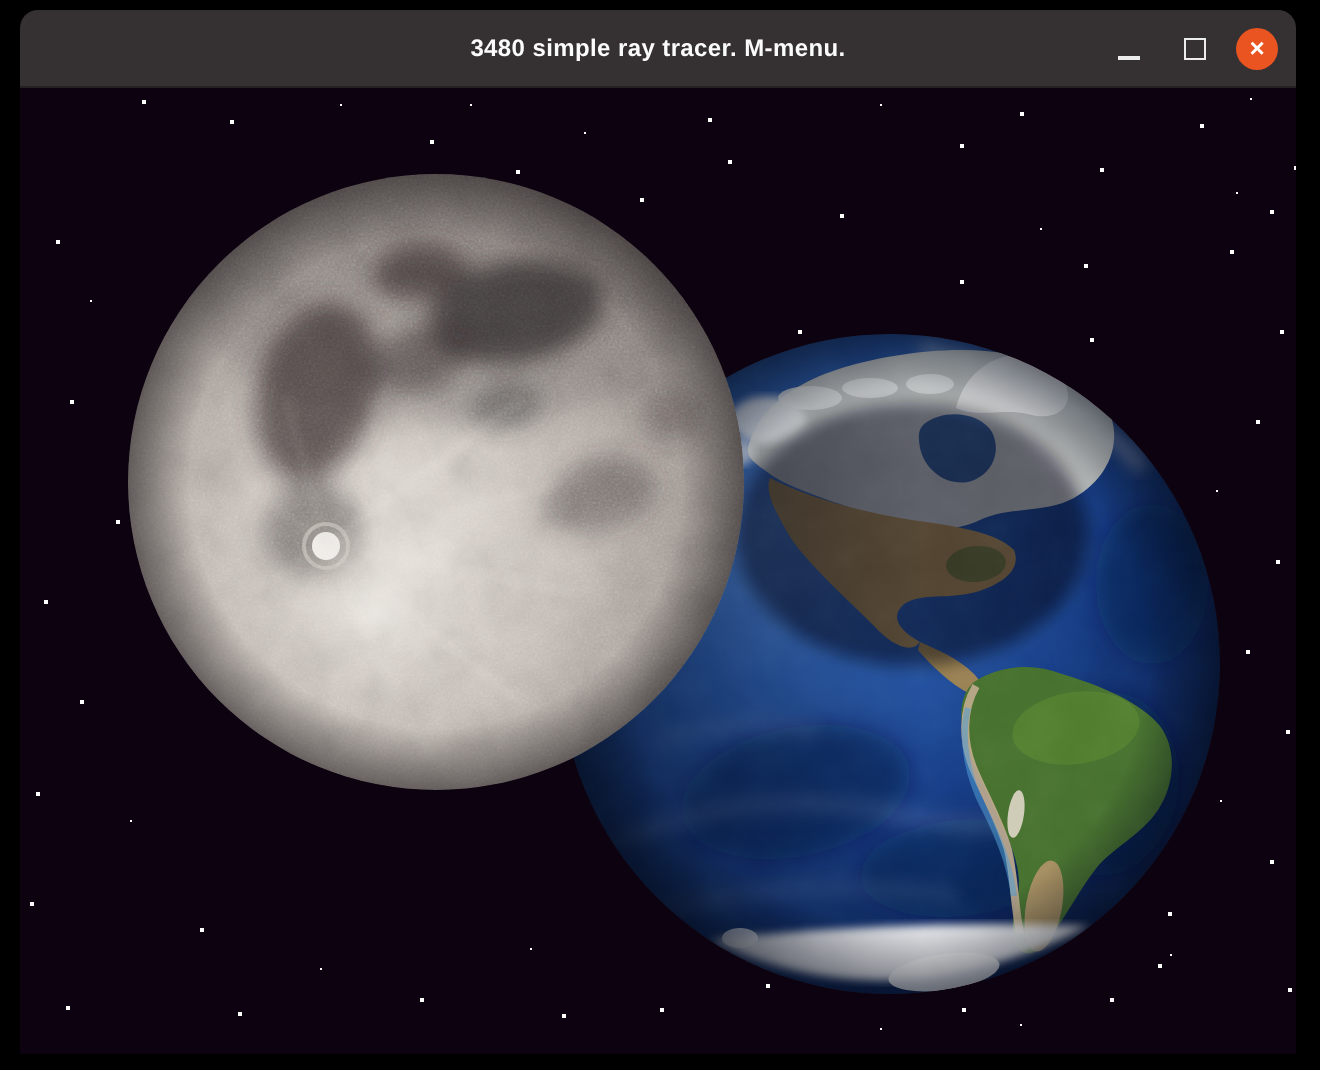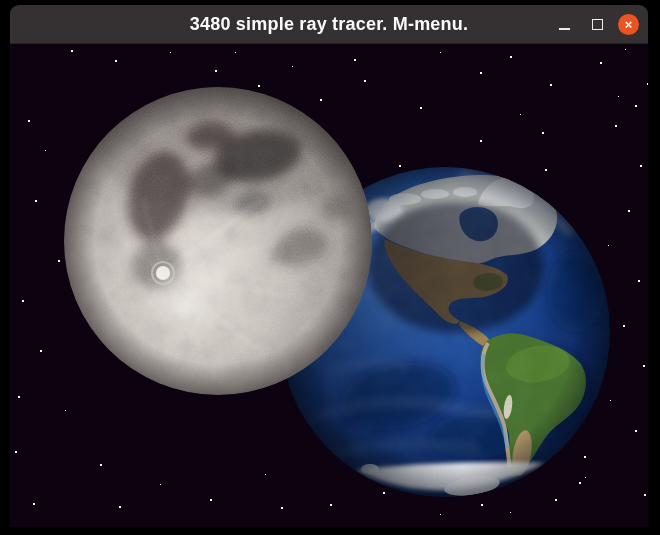--- a/index.html
+++ b/index.html
@@ -3,21 +3,21 @@
 <meta charset="utf-8">
 <style>
   html,body{margin:0;padding:0;width:660px;height:535px;background:#000;overflow:hidden;
     font-family:"Liberation Sans",sans-serif;}
   .desktop{position:absolute;inset:0;background:#000;}
   .window{position:absolute;left:10px;top:5px;width:638px;height:522px;
     border-radius:9px 9px 0 0;overflow:hidden;background:var(--space-bg,#0d020f);}
   .titlebar{position:relative;height:39px;background:var(--titlebar-bg,#353132);
     border-bottom:1px solid #242122;display:flex;align-items:center;justify-content:center;
     box-sizing:border-box;}
-  .title{color:var(--title-fg,#fbfbfb);font-size:18px;font-weight:bold;letter-spacing:.2px;}
+  .title{color:var(--title-fg,#fbfbfb);font-size:12px;font-weight:bold;letter-spacing:.2px;}
   .controls{position:absolute;right:9px;top:0;height:100%;display:flex;align-items:center;gap:9px;}
   .wbtn{appearance:none;border:none;background:transparent;width:24px;height:24px;padding:0;
     display:flex;align-items:center;justify-content:center;cursor:pointer;}
   .min-glyph{display:block;width:11px;height:0;border-top:2px solid #ececec;margin-top:9px;}
   .max-glyph{display:block;width:9px;height:9px;border:1.5px solid #ececec;background:transparent;}
   .close-btn{width:21px;height:21px;border-radius:50%;background:var(--close-bg,#E95420);}
   .close-x{color:#fff;font-size:13px;font-weight:bold;line-height:1;transform:translateY(-0.5px);}
   .canvas{position:absolute;left:0;top:39px;width:638px;height:483px;
     background:var(--space-bg,#0d020f);overflow:hidden;}
   #star-layer{position:absolute;inset:0;z-index:1;}

